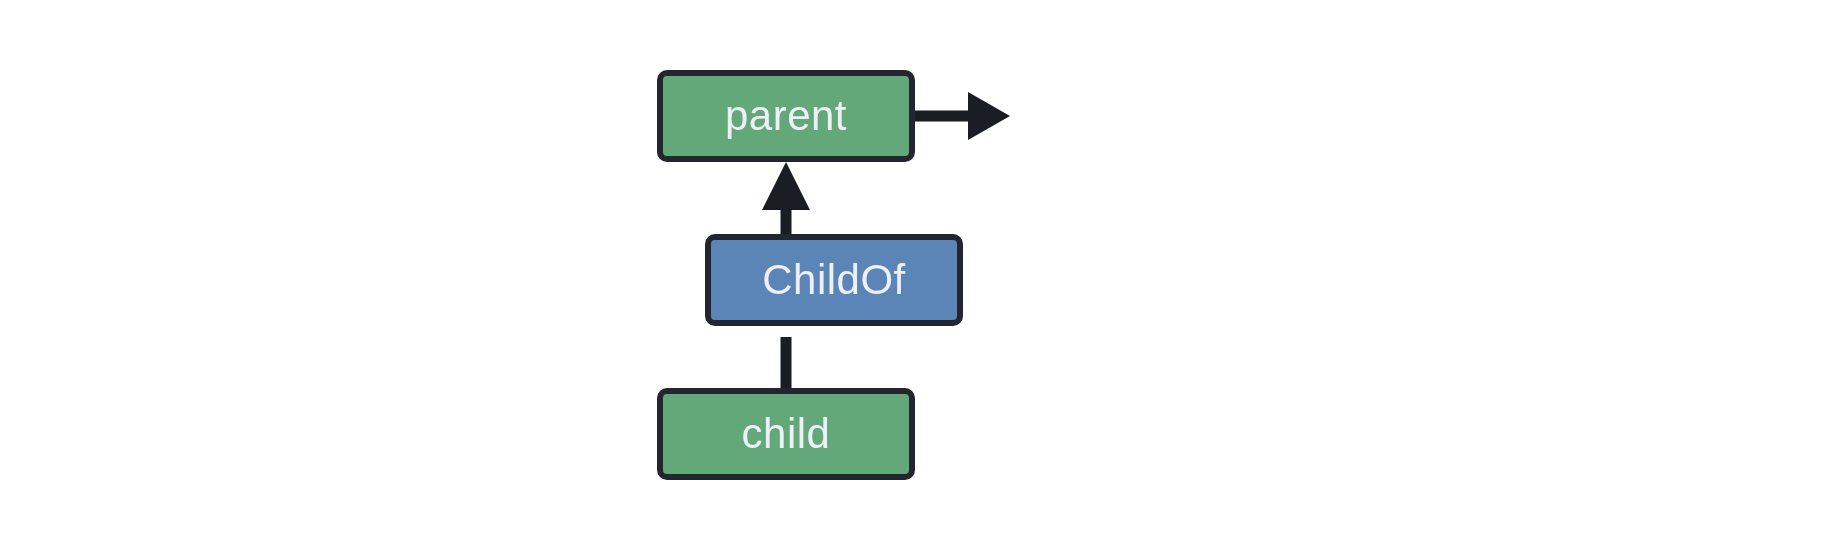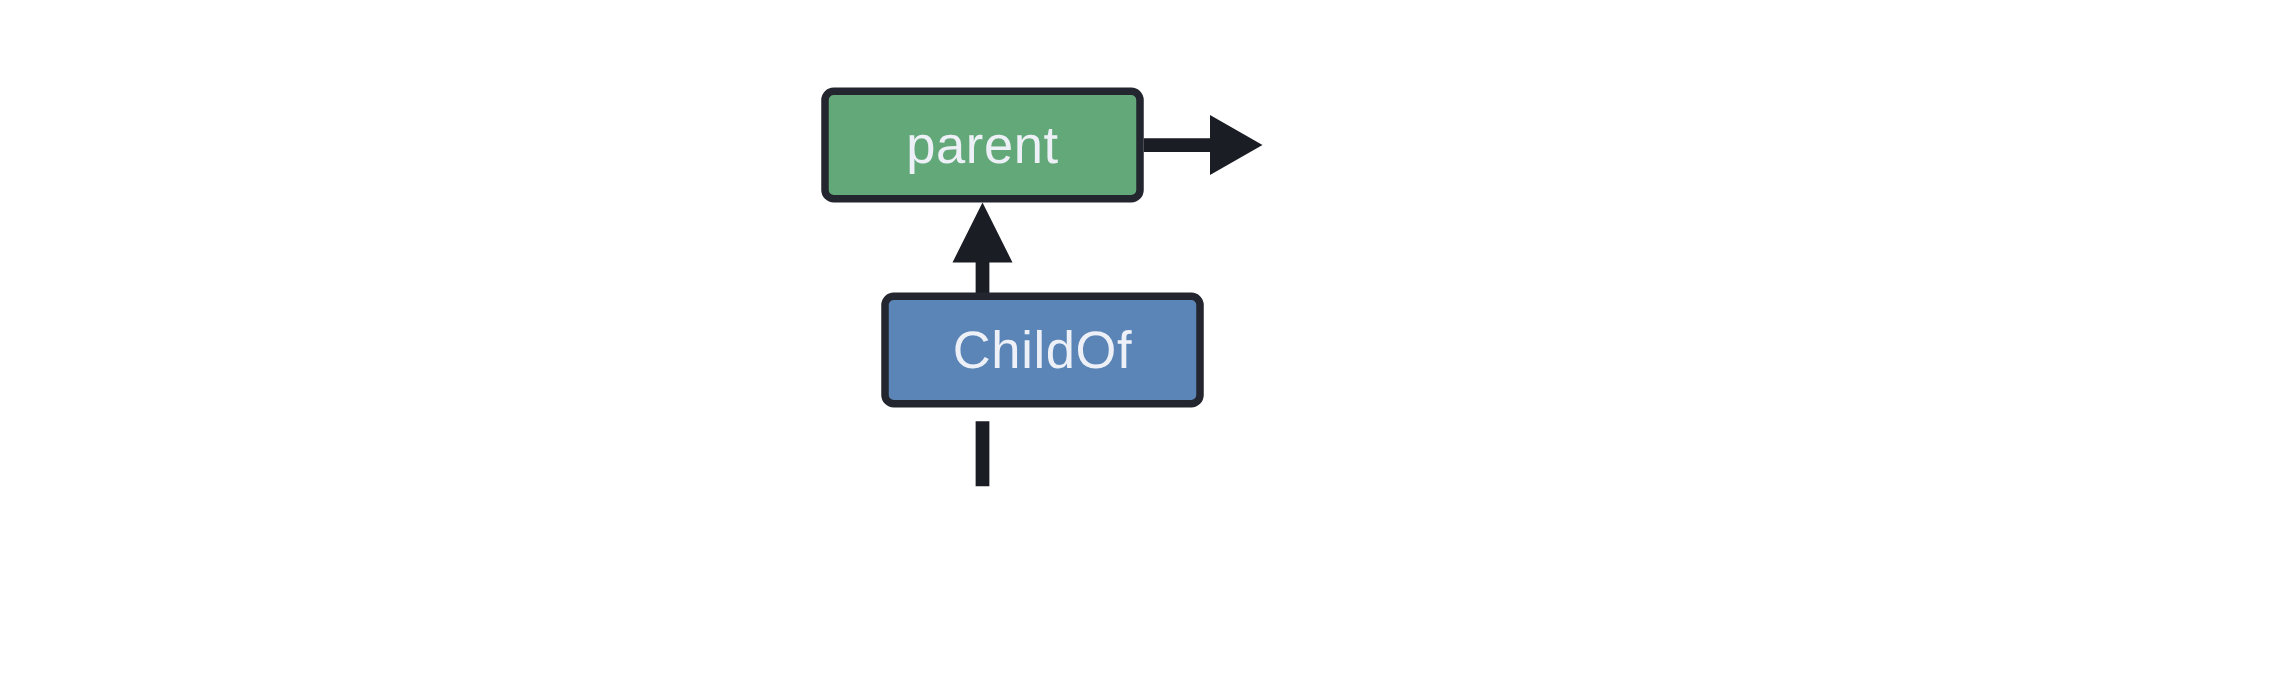--- a/index.html
+++ b/index.html
@@ -72,14 +72,17 @@
 
   <div class="node" id="node-parent" style="background: rgb(99, 168, 120);">
     <span class="node-label">parent</span>
   </div>
 
 
   <div class="node" id="node-childof" style="background: rgb(90, 133, 182);">
     <span class="node-label">ChildOf</span>
   </div>
 
+  <div class="node" id="node-child" style="background: rgb(99, 168, 120);">
+    <span class="node-label">child</span>
+  </div>
 
 </div>
 
 </body></html>

